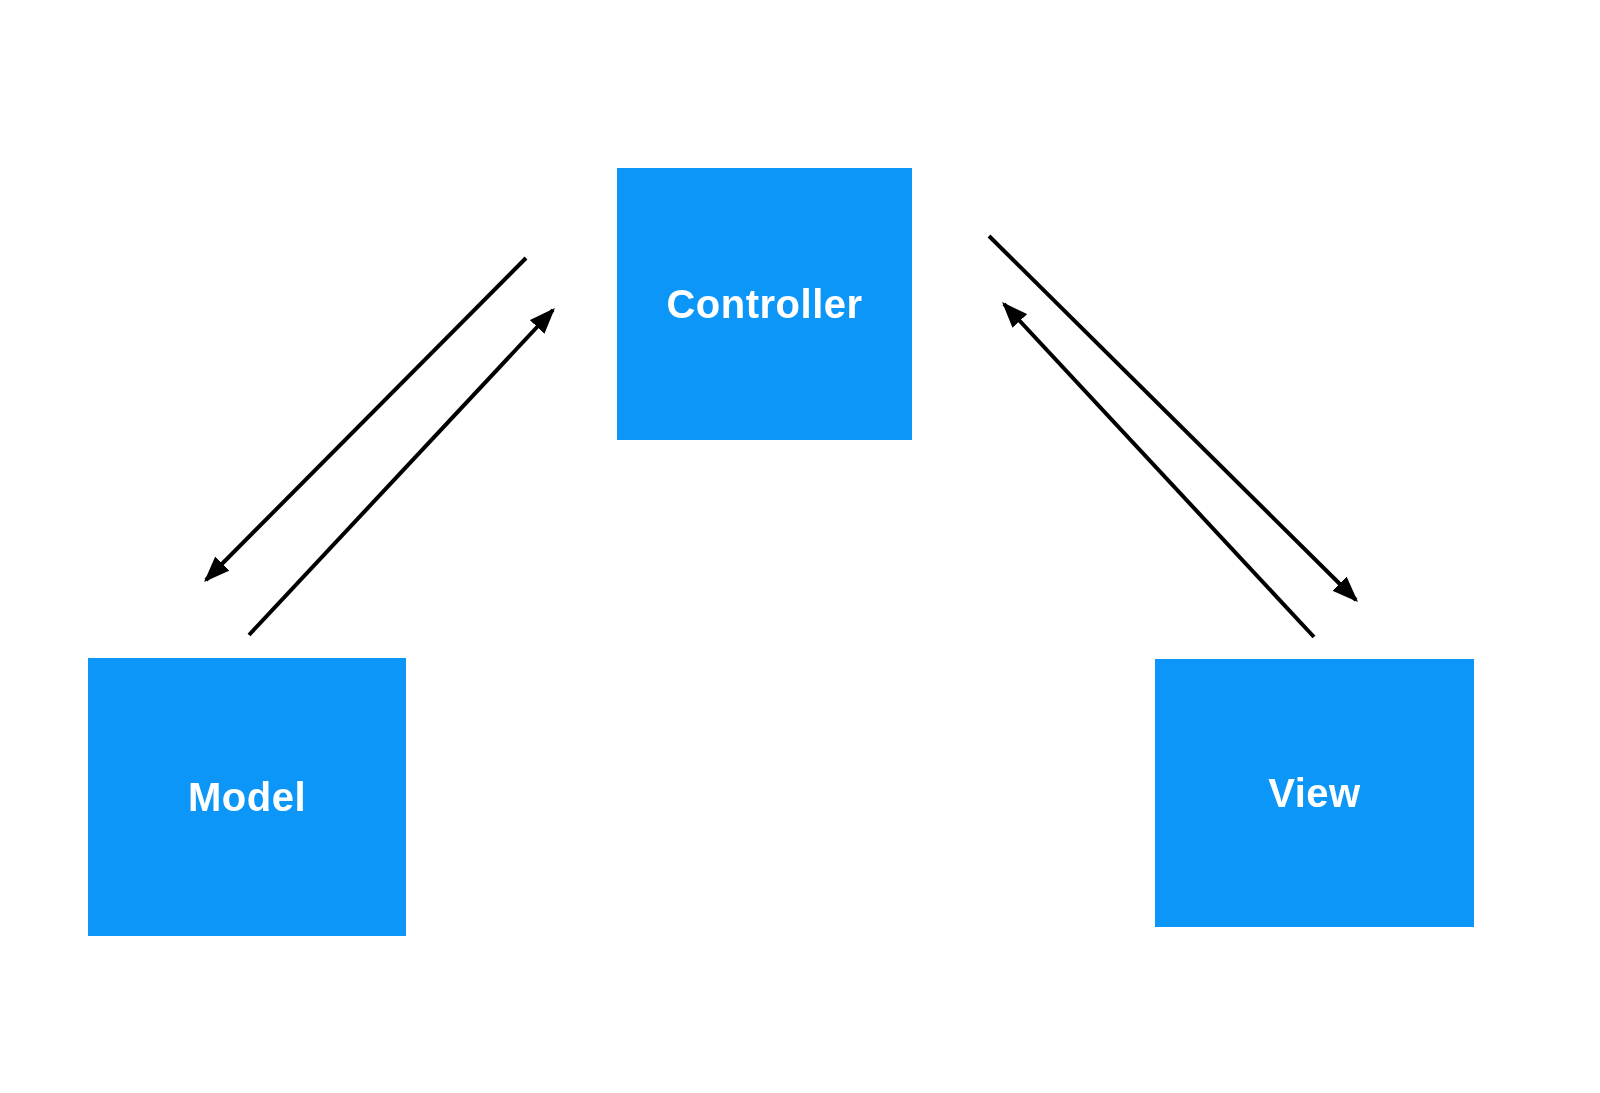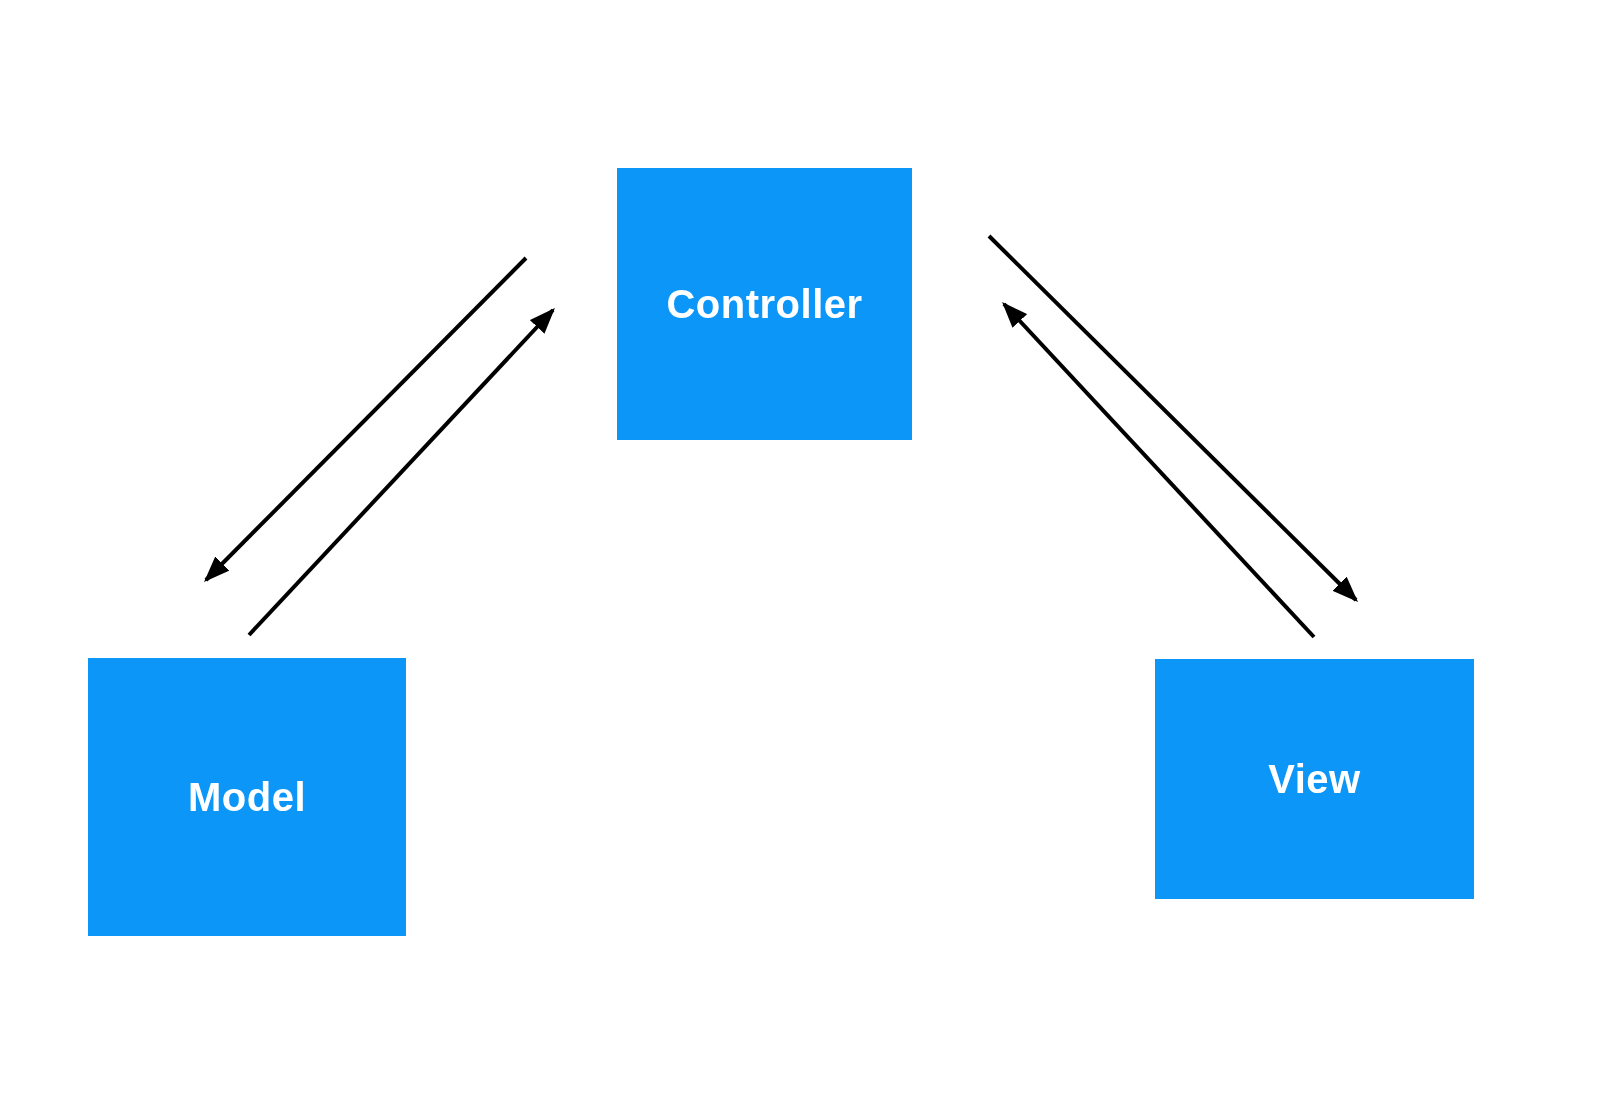--- a/index.html
+++ b/index.html
@@ -28,21 +28,21 @@
     color: var(--node-text);
     display: flex;
     align-items: center;
     justify-content: center;
     font-size: 40px;
     font-weight: 700;
     letter-spacing: 0.5px;
   }
   .node-controller { left: 617px; top: 128px; width: 295px; height: 272px; margin-top: 40px; }
   .node-model      { left: 88px; top: 658px; width: 318px; height: 278px; }
-  .node-view       { left: 1155px; top: 659px; width: 319px; height: 240px; }
+  .node-view       { left: 1155px; top: 659px; width: 319px; height: 268px; }
   .arrows {
     position: absolute;
     left: 0; top: 0;
     width: 1600px;
     height: 1093px;
     pointer-events: none;
   }
   .edge-line {
     stroke: var(--arrow);
     stroke-width: 4;

